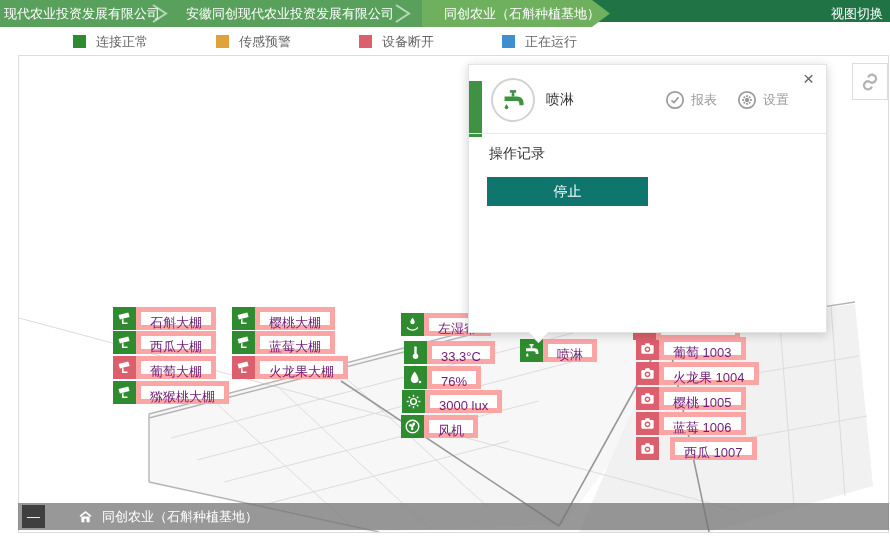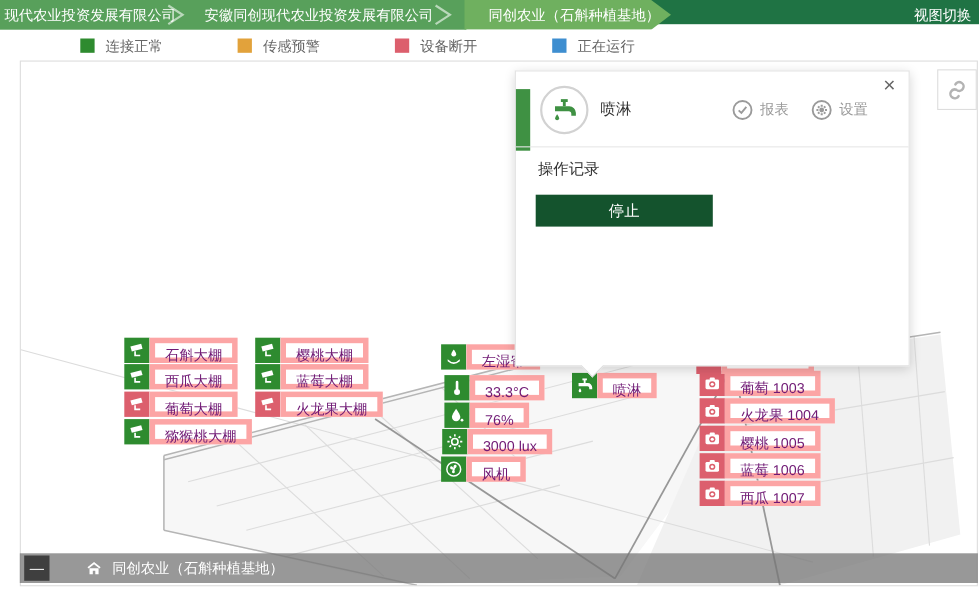--- a/index.html
+++ b/index.html
@@ -46,21 +46,21 @@
   .hact { position:absolute; top:25px; display:flex; align-items:center; color:#9a9a9a; font-size:13px; cursor:pointer; }
   .hact span { margin-left:6px; }
   .act-report { left:196px; }
   .act-settings { left:268px; }
   .popup-close { position:absolute; right:12px; top:4px; font-size:19px; color:#666; cursor:pointer; line-height:1; }
   .popup-divider { position:absolute; left:0; top:68px; width:100%; height:1px; background:#e7e7e7; }
   .popup-section { position:absolute; left:20px; top:80px; font-size:14px; color:#333; }
   .btn-row { position:absolute; left:18px; top:112px; width:322px; height:29px; display:flex; }
   .btn { width:161px; height:29px; font-size:14px; text-align:center; line-height:27px; cursor:pointer; }
   .btn-open { background:#fff; border:1px solid #ccc; color:#666; }
-  .btn-stop { background:#14532d; color:#fff; line-height:29px; }
+  .btn-stop { background:#0f766e; color:#fff; line-height:29px; }
 
   
   .link-box { position:absolute; left:852px; top:63px; width:36px; height:37px; border:1px solid #ddd;
     background:#fff; display:flex; align-items:center; justify-content:center; z-index:40; cursor:pointer; }
   .bottombar { position:absolute; left:18px; top:503px; width:871px; height:27px;
     background:rgba(118,118,118,0.75); z-index:30; display:flex; align-items:center; }
   .collapse-btn { width:23px; height:23px; background:#3f3f3f; color:#fff; margin-left:4px;
     display:flex; align-items:center; justify-content:center; font-size:13px; cursor:pointer; }
   .bb-home { margin-left:33px; display:flex; align-items:center; }
   .bb-title { color:#fff; font-size:13px; margin-left:9px; }
@@ -313,21 +313,21 @@
   <div class="tag-ic r">
     <svg width="17" height="17" viewBox="0 0 20 20">
         <rect x="7.3" y="3.8" width="5.4" height="3" rx="1" fill="#fff"></rect>
         <rect x="2.8" y="5.8" width="14.4" height="10.4" rx="1.5" fill="#fff"></rect>
         <circle cx="10" cy="11" r="3.3" fill="#dc5f6d"></circle>
         <circle cx="10" cy="11" r="1.7" fill="#fff"></circle>
       </svg>
   </div>
   <div class="tag-box">蓝莓 1006</div>
 </div>
-<div class="tag" style="left:636px; top:437px;">
+<div class="tag" style="left:636px; top:437px;gap:11px;">
   <div class="tag-ic r">
     <svg width="17" height="17" viewBox="0 0 20 20">
         <rect x="7.3" y="3.8" width="5.4" height="3" rx="1" fill="#fff"></rect>
         <rect x="2.8" y="5.8" width="14.4" height="10.4" rx="1.5" fill="#fff"></rect>
         <circle cx="10" cy="11" r="3.3" fill="#dc5f6d"></circle>
         <circle cx="10" cy="11" r="1.7" fill="#fff"></circle>
       </svg>
   </div>
   <div class="tag-box">西瓜 1007</div>
 </div>

